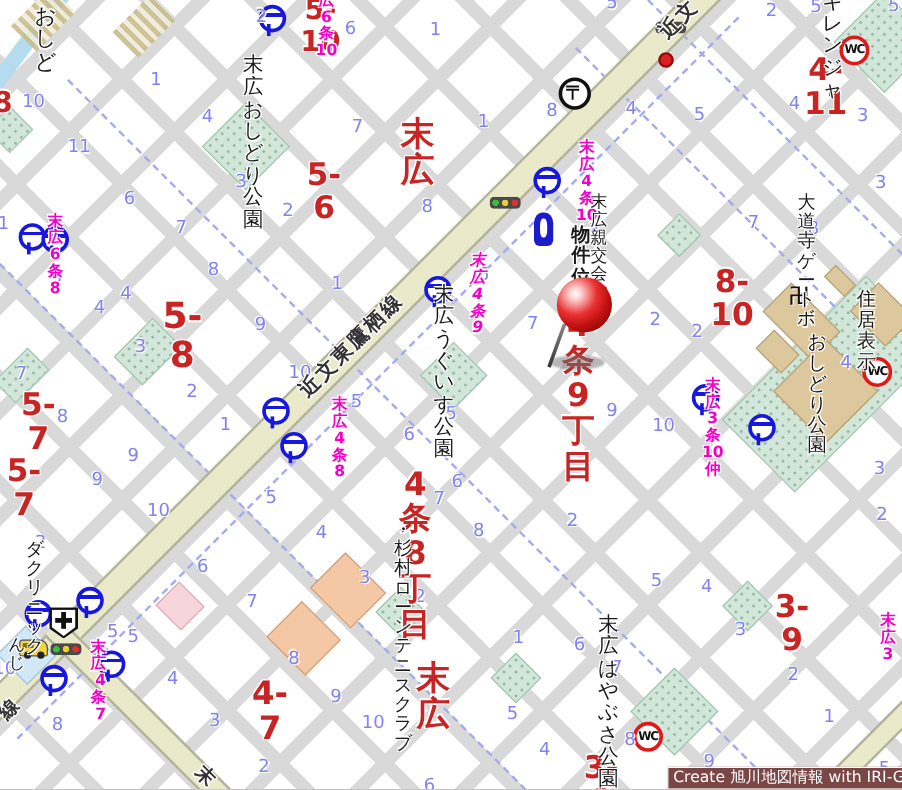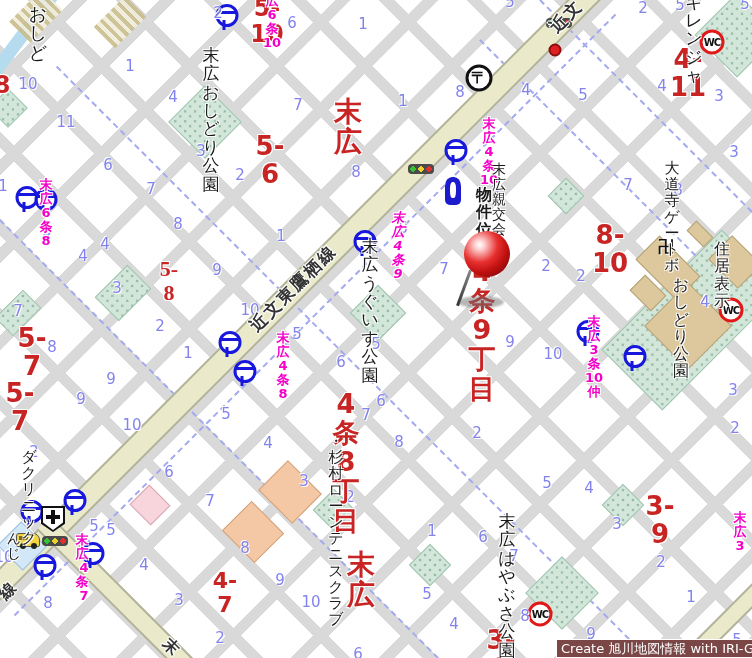--- a/index.html
+++ b/index.html
@@ -252,25 +252,25 @@
       <div class="num" style="left: 734px; top: 152px; transform: translate(-50%, -50%);">3</div>
     </div>
   <div id="layer-labels">
       <div class="lbl red" style="left: 267px; top: 22px; transform: translate(-50%, -50%); font-size: 24px;">5-10</div>
       <div class="lbl red" style="left: 2px; top: 86px; transform: translate(-50%, -50%); font-size: 24px;">8</div>
       <div class="lbl red" style="left: 688px; top: 73px; transform: translate(-50%, -50%); font-size: 26px;">4-11</div>
       <div class="lbl red" style="left: 270px; top: 160px; transform: translate(-50%, -50%); font-size: 26px;">5-6</div>
       <div class="lbl red" style="left: 348px; top: 127px; transform: translate(-50%, -50%); font-size: 28px;">末広</div>
       <div class="lbl red" style="left: 610px; top: 249px; transform: translate(-50%, -50%); font-size: 26px;">8-10</div>
       <div class="lbl red" style="left: 482px; top: 330px; transform: translate(-50%, -50%); font-size: 27px;">4条9丁目</div>
-      <div class="lbl red" style="left: 169px; top: 281px; transform: translate(-50%, -50%); font-size: 22px; font-family: Liberation Serif, serif;">5-8</div>
+      <div class="lbl red" style="left: 152px; top: 281px; transform: translate(-50%, -50%); font-size: 30px;">5-8</div>
       <div class="lbl red" style="left: 32px; top: 352px; transform: translate(-50%, -50%); font-size: 26px;">5-7</div>
       <div class="lbl red" style="left: 20px; top: 407px; transform: translate(-50%, -50%); font-size: 26px;">5-7</div>
       <div class="lbl red" style="left: 346px; top: 462px; transform: translate(-50%, -50%); font-size: 27px;">4条8丁目</div>
-      <div class="lbl red" style="left: 225px; top: 593px; transform: translate(-50%, -50%); font-size: 22px;">4-7</div>
+      <div class="lbl red" style="left: 225px; top: 593px; transform: translate(-50%, -50%); font-size: 27px;">4-7</div>
       <div class="lbl red" style="left: 361px; top: 580px; transform: translate(-50%, -50%); font-size: 28px;">末広</div>
       <div class="lbl red" style="left: 660px; top: 520px; transform: translate(-50%, -50%); font-size: 26px;">3-9</div>
       <div class="lbl red" style="left: 501px; top: 654px; transform: translate(-50%, -50%); font-size: 26px;">3-8</div>
       <div class="lbl magenta" style="left: 272px; top: 15px; transform: translate(-50%, -50%);">末広6条10</div>
       <div class="lbl magenta" style="left: 46px; top: 213px; transform: translate(-50%, -50%);">末広6条8</div>
       <div class="lbl magenta" style="left: 489px; top: 152px; transform: translate(-50%, -50%);">末広4条10</div>
       <div class="lbl magenta" style="left: 398px; top: 246px; transform: translate(-50%, -50%); font-style: italic;">末広4条9</div>
       <div class="lbl magenta" style="left: 283px; top: 366px; transform: translate(-50%, -50%);">末広4条8</div>
       <div class="lbl magenta" style="left: 594px; top: 357px; transform: translate(-50%, -50%);">末広3条
 10仲</div>

